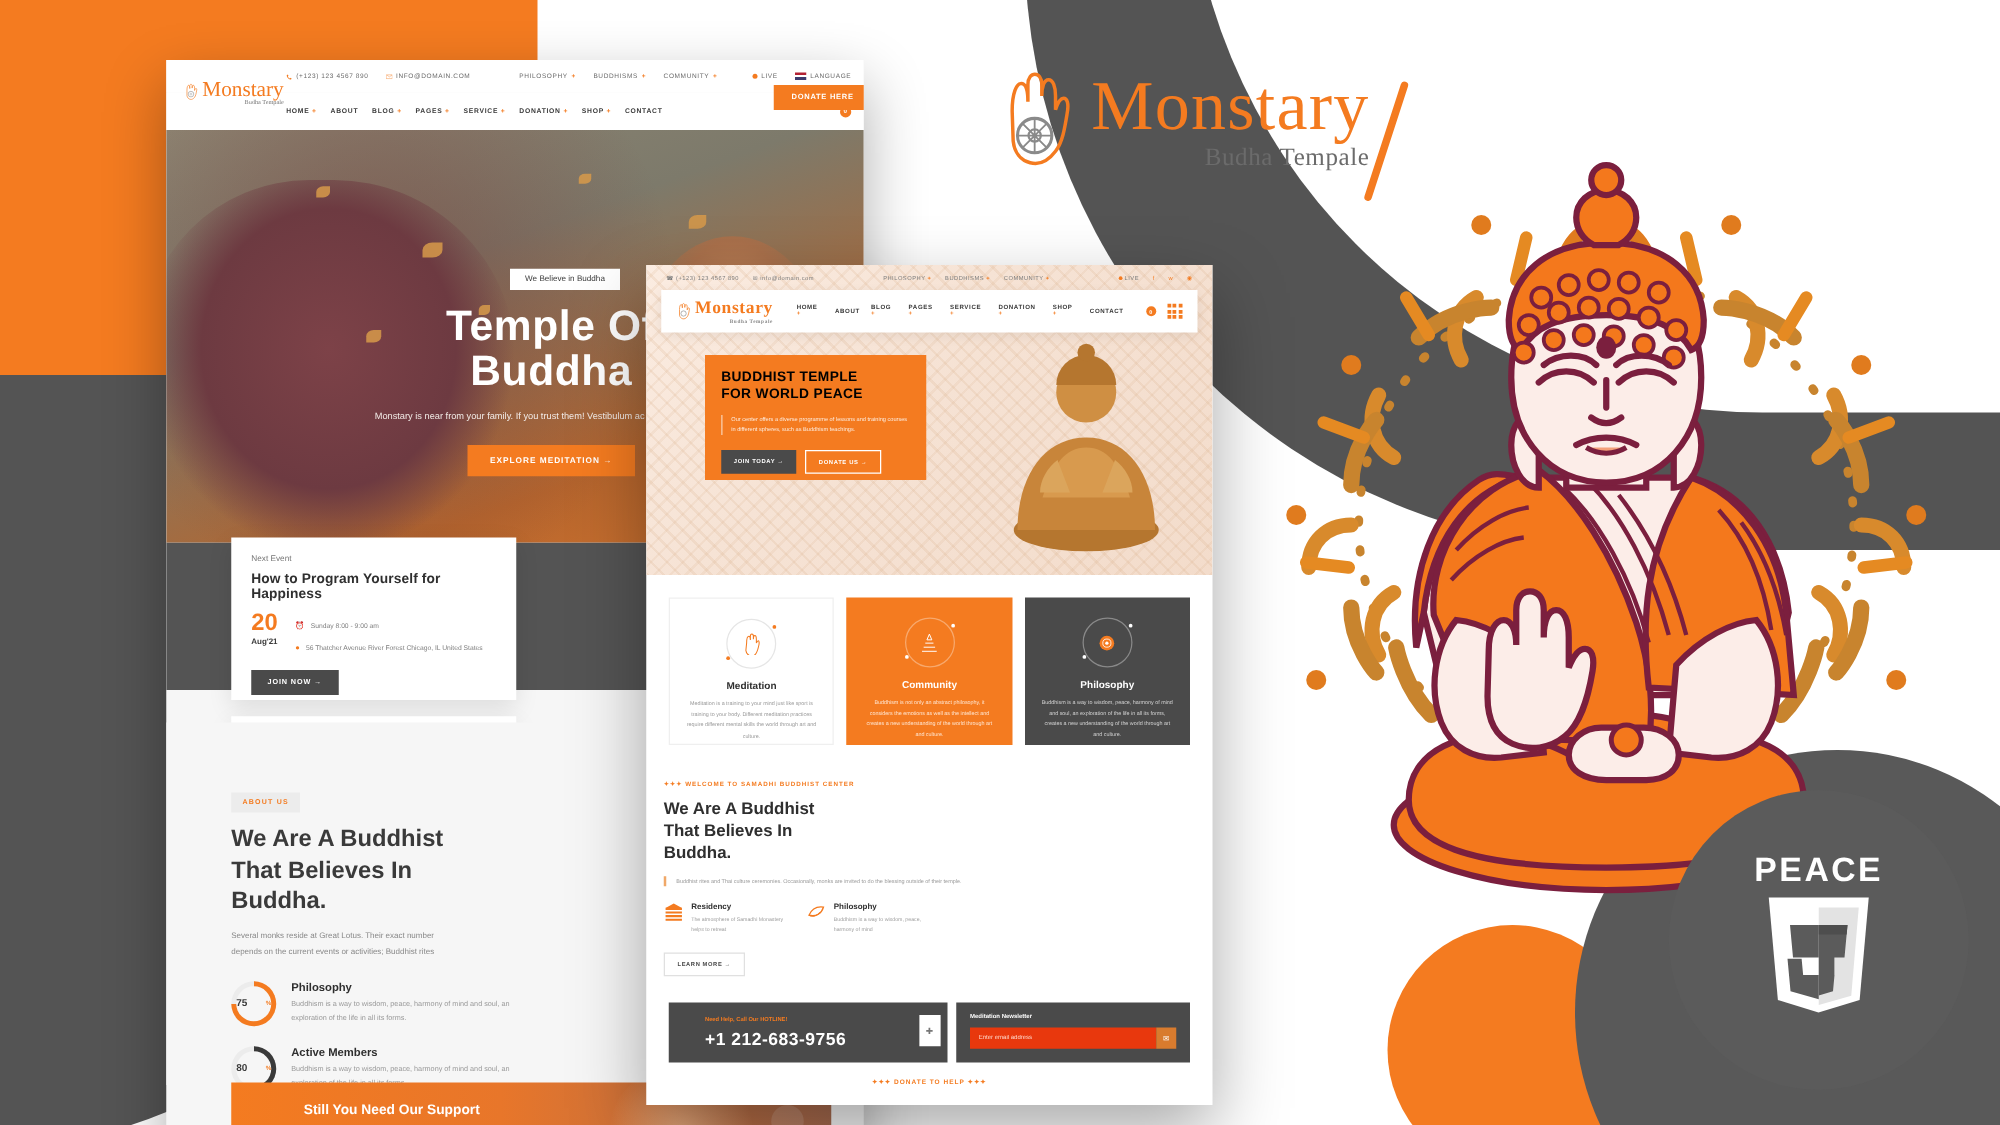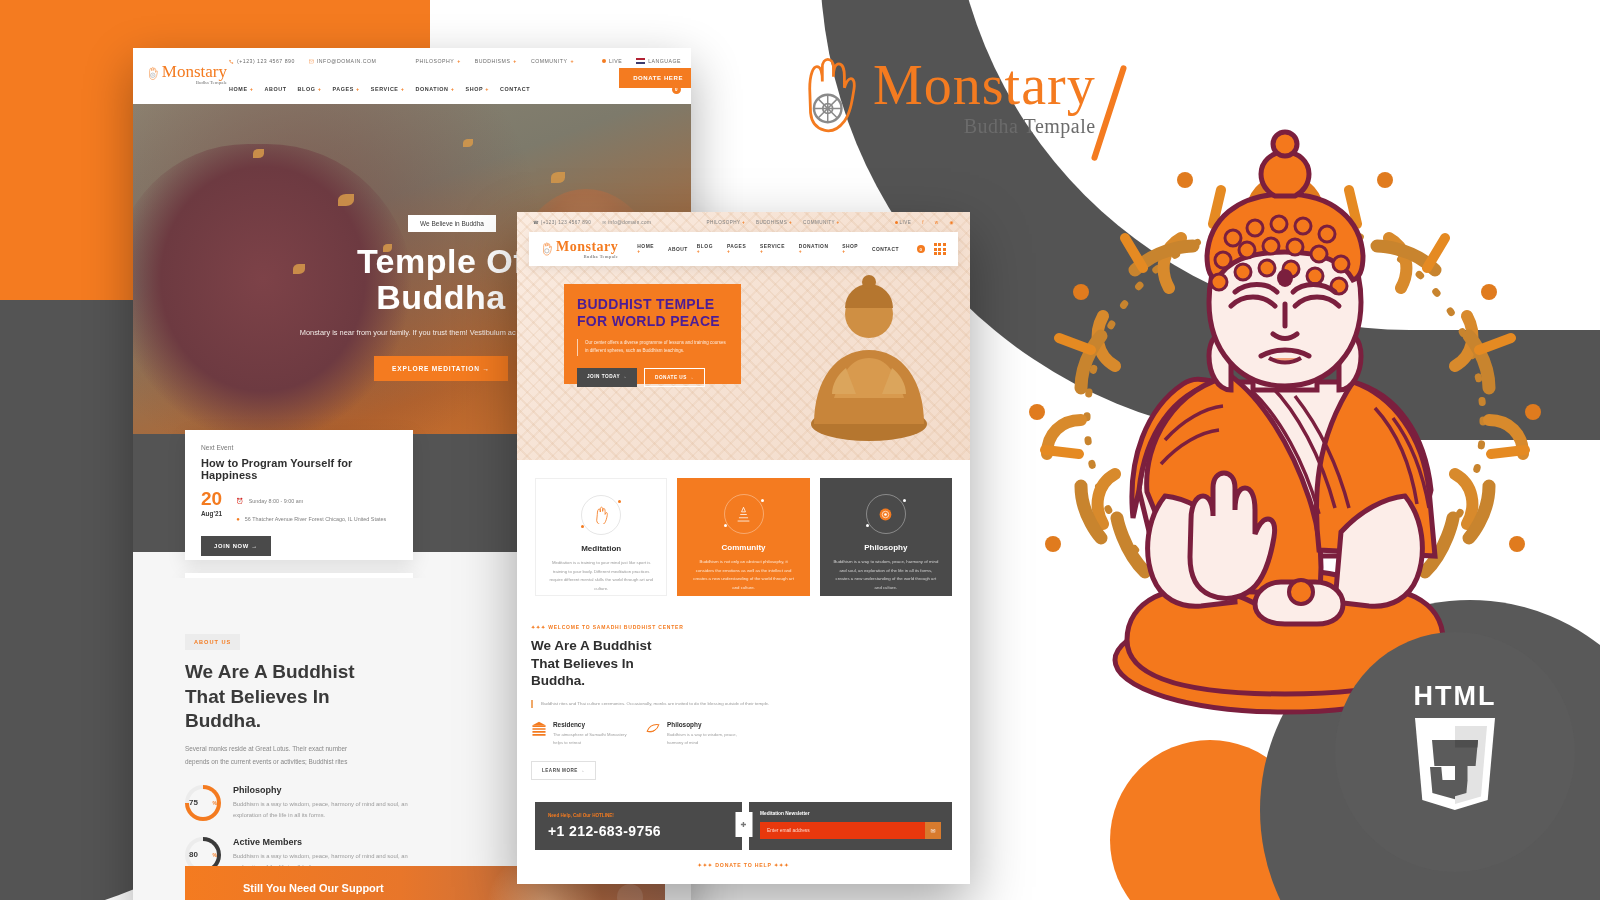--- a/index.html
+++ b/index.html
@@ -229,21 +229,21 @@
   .m2-navlogo .wm{ font-family:"Liberation Serif", serif; font-size:14px; color:#F47B20; line-height:1;}
   .m2-navlogo .wms{ font-family:"Liberation Serif", serif; font-size:4.2px; color:#888; text-align:right;}
   .m2-grid-ic{ display:grid; grid-template-columns:repeat(3,3px); gap:1.6px; }
   .m2-grid-ic i{ width:3px;height:3px;background:#F47B20;display:block;}
   .m2-cart{ width:8px;height:8px;border-radius:50%;background:#F47B20;color:#fff;font-size:4.4px;display:flex;align-items:center;justify-content:center;}
 
   .m2-herobox{
     position:absolute; left:47px; top:72px; width:177px; height:100px;
     background:#F47B20; padding:12px 13px; z-index:3;
   }
-  .m2-herobox h1{ color:#4c1d95; font-size:14px; font-weight:bold; line-height:1.22; letter-spacing:.3px;}
+  .m2-herobox h1{ color:#000000; font-size:11px; font-weight:bold; line-height:1.22; letter-spacing:.3px;}
   .m2-herobox .qt{ border-left:1px solid rgba(255,255,255,.65); padding-left:7px; margin-top:9px;}
   .m2-herobox .qt p{ color:#fdebdd; font-size:4.5px; line-height:1.85;}
   .m2-herobtns{ display:flex; gap:7px; margin-top:12px; }
   .m2-btn-dark{ background:#4a4a4a; color:#fff; font-size:4.7px; font-weight:bold; letter-spacing:.5px; padding:6px 10px;}
   .m2-btn-out{ border:1px solid #fff; color:#fff; font-size:4.7px; font-weight:bold; letter-spacing:.5px; padding:6px 10px;}
   .m2-statue{ position:absolute; right:26px; top:36px; width:150px; height:200px; z-index:2;}
 
   .m2-cards{ display:flex; gap:10px; padding:18px 18px 0 18px; }
   .m2-fcard{ width:140px; height:118px; padding:16px 13px 0; text-align:center; }
   .m2-fcard.white{ background:#fff; border:1px solid #efefef; }
@@ -295,21 +295,21 @@
   .m2-quote{ border-left:2px solid #F0A868; padding-left:8px; margin-top:10px;}
   .m2-quote p{ font-size:4.4px; color:#9a9a9a; line-height:2;}
   .m2-feats{ display:flex; gap:16px; margin-top:13px;}
   .m2-feat{ display:flex; gap:6px; }
   .m2-feat .fi{ width:16px; height:16px; flex:0 0 auto; color:#F47B20; }
   .m2-feat h5{ font-size:6.4px; color:#2f2f2f;}
   .m2-feat p{ font-size:4.2px; color:#a0a0a0; line-height:1.9; margin-top:3px; max-width:76px;}
   .m2-learn{ display:inline-block; border:1px solid #e0e0e0; color:#4a4a4a; font-size:4.6px; font-weight:bold; letter-spacing:.5px; padding:6px 10px; margin-top:14px;}
 
   .m2-contact{ display:flex; gap:7px; padding:0 18px; margin-top:6px; position:relative;}
-  .m2-hot{ flex:1; background:#4a4a4a; padding:11px 13px; }
+  .m2-hot{ flex:1; background:#4a4a4a; padding:11px 29px; }
   .m2-hot .lbl{ color:#F47B20; font-size:4.6px; font-weight:bold;}
   .m2-hot .num{ color:#fff; font-size:14px; font-weight:bold; letter-spacing:.4px; margin-top:5px;}
   .m2-news{ flex:1; background:#4a4a4a; padding:9px 11px; }
   .m2-news .lbl{ color:#fff; font-size:4.8px; font-weight:bold;}
   .m2-newsform{ display:flex; margin-top:6px; }
   .m2-newsform input{
     flex:1; border:0; background:#E8380D; color:#ffd8cb; font-size:4.8px;
     padding:6px 7px; font-family:"Liberation Sans", sans-serif;
   }
   .m2-newsform input::placeholder{ color:#ffd8cb; }
@@ -851,21 +851,21 @@
         <path d="M308 172c10-10 30-10 42 0"></path>
         <path d="M300 184v22M288 214c8 6 16 6 24 0"></path>
         <path d="M276 236c14-8 34-8 48 0"></path>
       </g>
       <ellipse cx="300" cy="158" rx="8" ry="9" fill="#7B1F3E"></ellipse>
       <path d="M284 238c10 6 22 6 32 0" fill="#F4A07A" stroke="#7B1F3E" stroke-width="4"></path>
     </svg>
   </div>
 
   <div class="html5-badge">
-    <div class="h5-text">HTML</div>
+    <div class="h5-text">PEACE</div>
     <svg width="96" height="110" viewBox="0 0 96 110">
       <path d="M8 4h80l-7.3 82L47.8 96 15.3 86z" fill="#ffffff"></path>
       <path d="M48 12v78l26-7.4L80 12z" fill="#e3e3e3"></path>
       <path d="M48 26H25l2.4 26H48v14H35.5l-1.2-13H23l2.4 26 22.6 6.3V26z" fill="#5b5b5b"></path>
       <path d="M48 26h23l-2.4 26H48v14h12.6l-1.2 13L48 82.3V66h12.5V52H48z" fill="#5b5b5b"></path>
       <path d="M48 26h23l-.7 7.6H48z" fill="#4e4e4e"></path>
     </svg>
   </div>
 
 </div>

